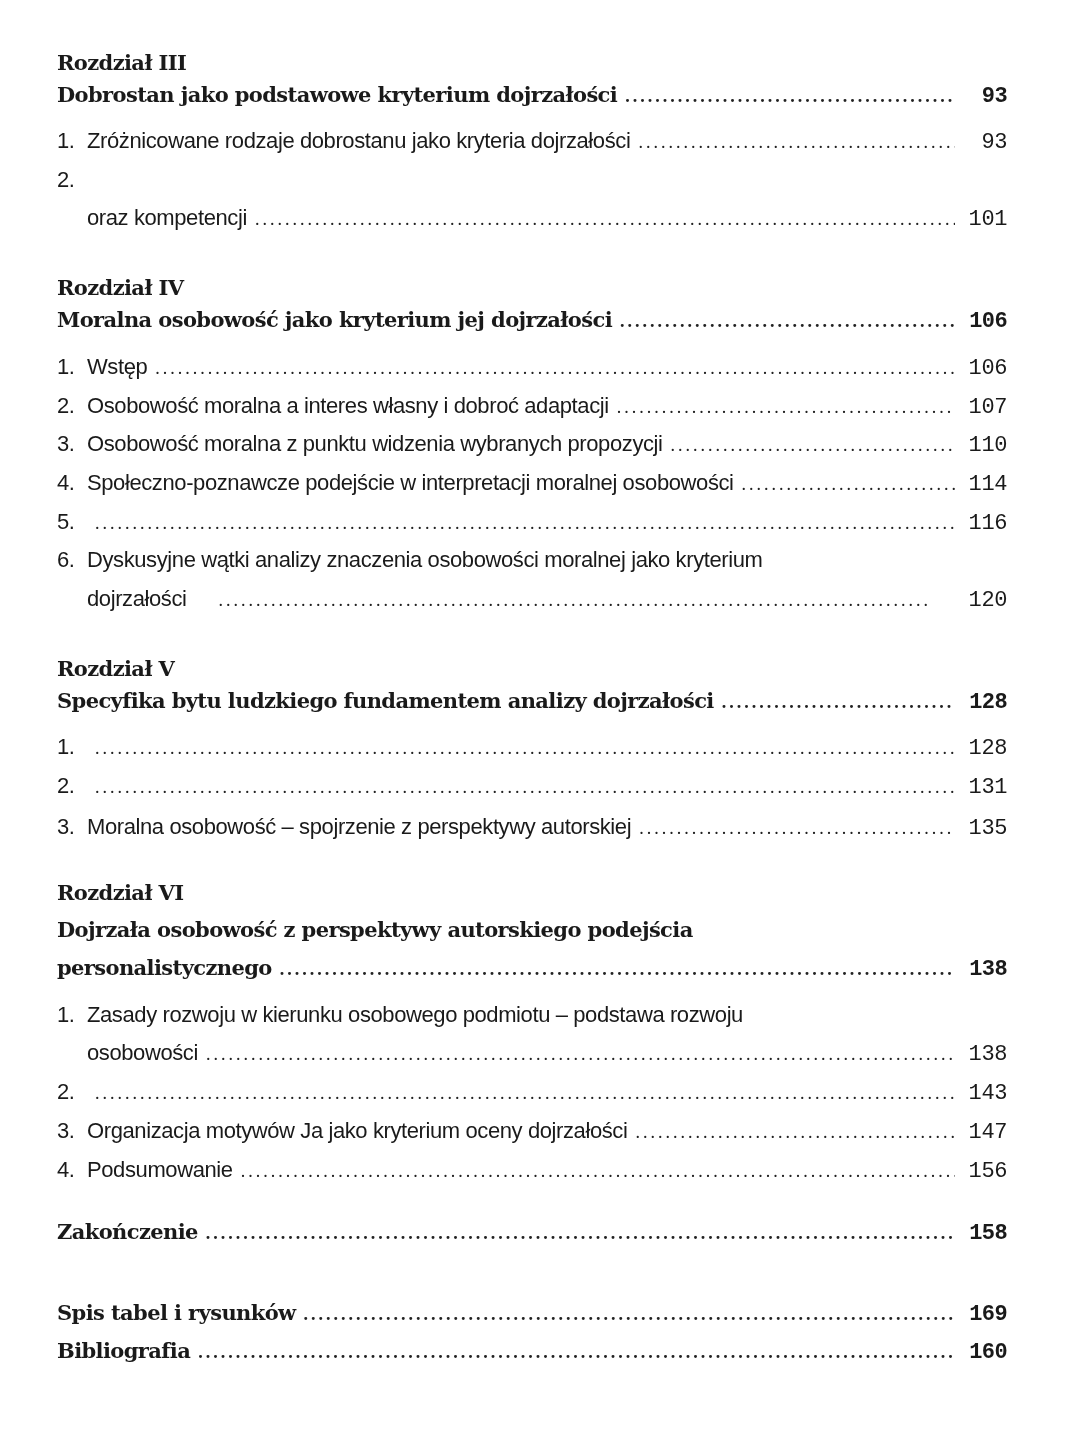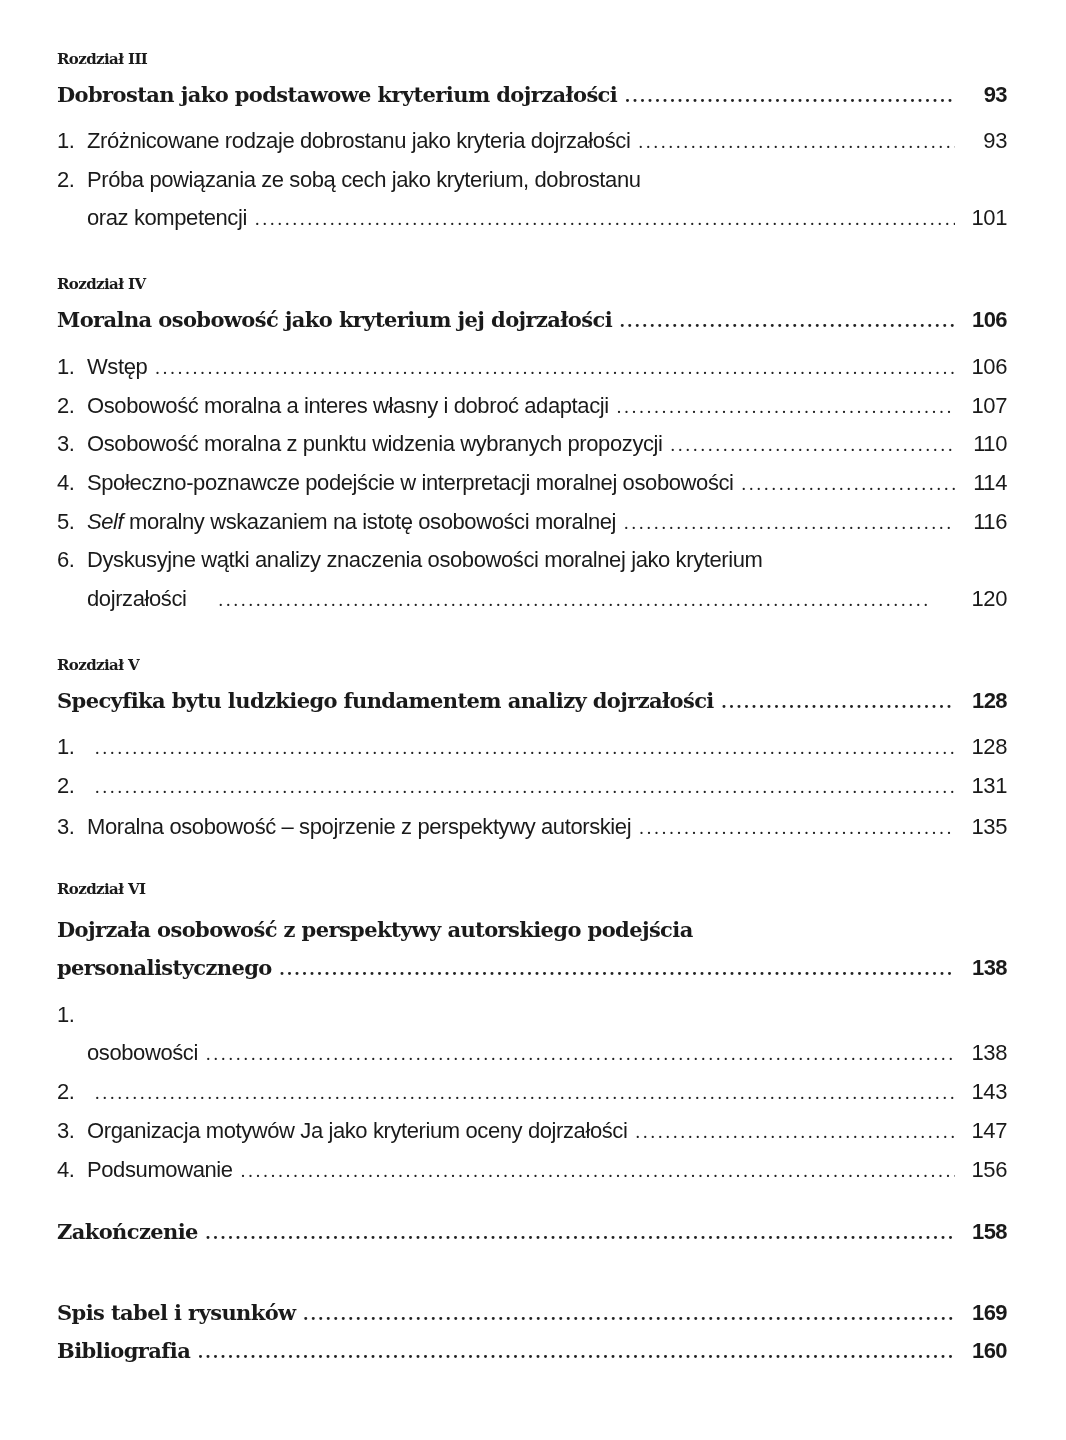--- a/index.html
+++ b/index.html
@@ -11,22 +11,22 @@
   .line.indent { left: 87px; width: 920px; }
   .serif-bold { font-family: "DejaVu Serif", serif; font-weight: bold; font-size: 21px; letter-spacing: -0.6px; transform-origin: left; }
   .sans { font-family: "Liberation Sans", sans-serif; font-size: 22px; letter-spacing: -0.4px; }
   .num { display: inline-block; width: 30px; flex: 0 0 auto; }
   .title { flex: 0 0 auto; }
   .dots {
     flex: 1 1 auto; overflow: hidden; margin: 0 8px 0 8px; letter-spacing: 3px;
     font-family: "Liberation Serif", serif; font-size: 18px; color: #222;
   }
   .dots::before { content: "......................................................................................................................................................................................................................................................................"; }
-  .page { flex: 0 0 auto; min-width: 44px; text-align: right; font-family: Liberation Sans, sans-serif; font-size: 22px; }
-  .chap-label { font-family: "DejaVu Serif", serif; font-weight: bold; font-size: 15px; letter-spacing: -0.6px; position: absolute; left: 57px; }
+  .page { flex: 0 0 auto; min-width: 44px; text-align: right; font-family: Liberation Mono, monospace; font-size: 22px; }
+  .chap-label { font-family: "DejaVu Serif", serif; font-weight: bold; font-size: 21px; letter-spacing: -0.6px; position: absolute; left: 57px; }
   em { font-style: italic; }
 </style>
 </head>
 <body>
 
 <div>
 
   <div class="chap-label" style="top:50px;">Rozdział III</div>
   <div class="line serif-bold" style="top:82px;">
     <span class="title">Dobrostan jako podstawowe kryterium dojrzałości</span>
@@ -34,21 +34,20 @@
     <span class="page">93</span>
   </div>
   <div class="line sans" style="top:128px;">
     <span class="num">1.</span>
     <span class="title">Zróżnicowane rodzaje dobrostanu jako kryteria dojrzałości</span>
     <span class="dots"></span>
     <span class="page">93</span>
   </div>
   <div class="line sans" style="top:167px;">
     <span class="num">2.</span>
-    <span class="title">Próba powiązania ze sobą cech jako kryterium, dobrostanu</span>
   </div>
   <div class="line sans indent" style="top:205px;">
     <span class="title">oraz kompetencji</span>
     <span class="dots"></span>
     <span class="page">101</span>
   </div>
 
   <div class="chap-label" style="top:275px;">Rozdział IV</div>
   <div class="line serif-bold" style="top:307px;">
     <span class="title">Moralna osobowość jako kryterium jej dojrzałości</span>
@@ -74,21 +73,20 @@
     <span class="page">110</span>
   </div>
   <div class="line sans" style="top:470px;">
     <span class="num">4.</span>
     <span class="title">Społeczno-poznawcze podejście w interpretacji moralnej osobowości</span>
     <span class="dots"></span>
     <span class="page">114</span>
   </div>
   <div class="line sans" style="top:509px;">
     <span class="num">5.</span>
-    <span class="title"><em>Self</em><span> moralny wskazaniem na istotę osobowości moralnej</span></span>
     <span class="dots"></span>
     <span class="page">116</span>
   </div>
   <div class="line sans" style="top:547px;">
     <span class="num">6.</span>
     <span class="title">Dyskusyjne wątki analizy znaczenia osobowości moralnej jako kryterium</span>
   </div>
   <div class="line sans indent" style="top:586px;gap:24px;">
     <span class="title">dojrzałości</span>
     <span class="dots"></span>
@@ -122,20 +120,21 @@
   <div class="line serif-bold" style="top:917px;">
     <span class="title">Dojrzała osobowość z perspektywy autorskiego podejścia</span>
   </div>
   <div class="line serif-bold" style="top:955px;">
     <span class="title">personalistycznego</span>
     <span class="dots"></span>
     <span class="page">138</span>
   </div>
   <div class="line sans" style="top:1002px;">
     <span class="num">1.</span>
+    <span class="title">Zasady rozwoju w kierunku osobowego podmiotu – podstawa rozwoju</span>
   </div>
   <div class="line sans indent" style="top:1040px;">
     <span class="title">osobowości</span>
     <span class="dots"></span>
     <span class="page">138</span>
   </div>
   <div class="line sans" style="top:1079px;">
     <span class="num">2.</span>
     <span class="dots"></span>
     <span class="page">143</span>

